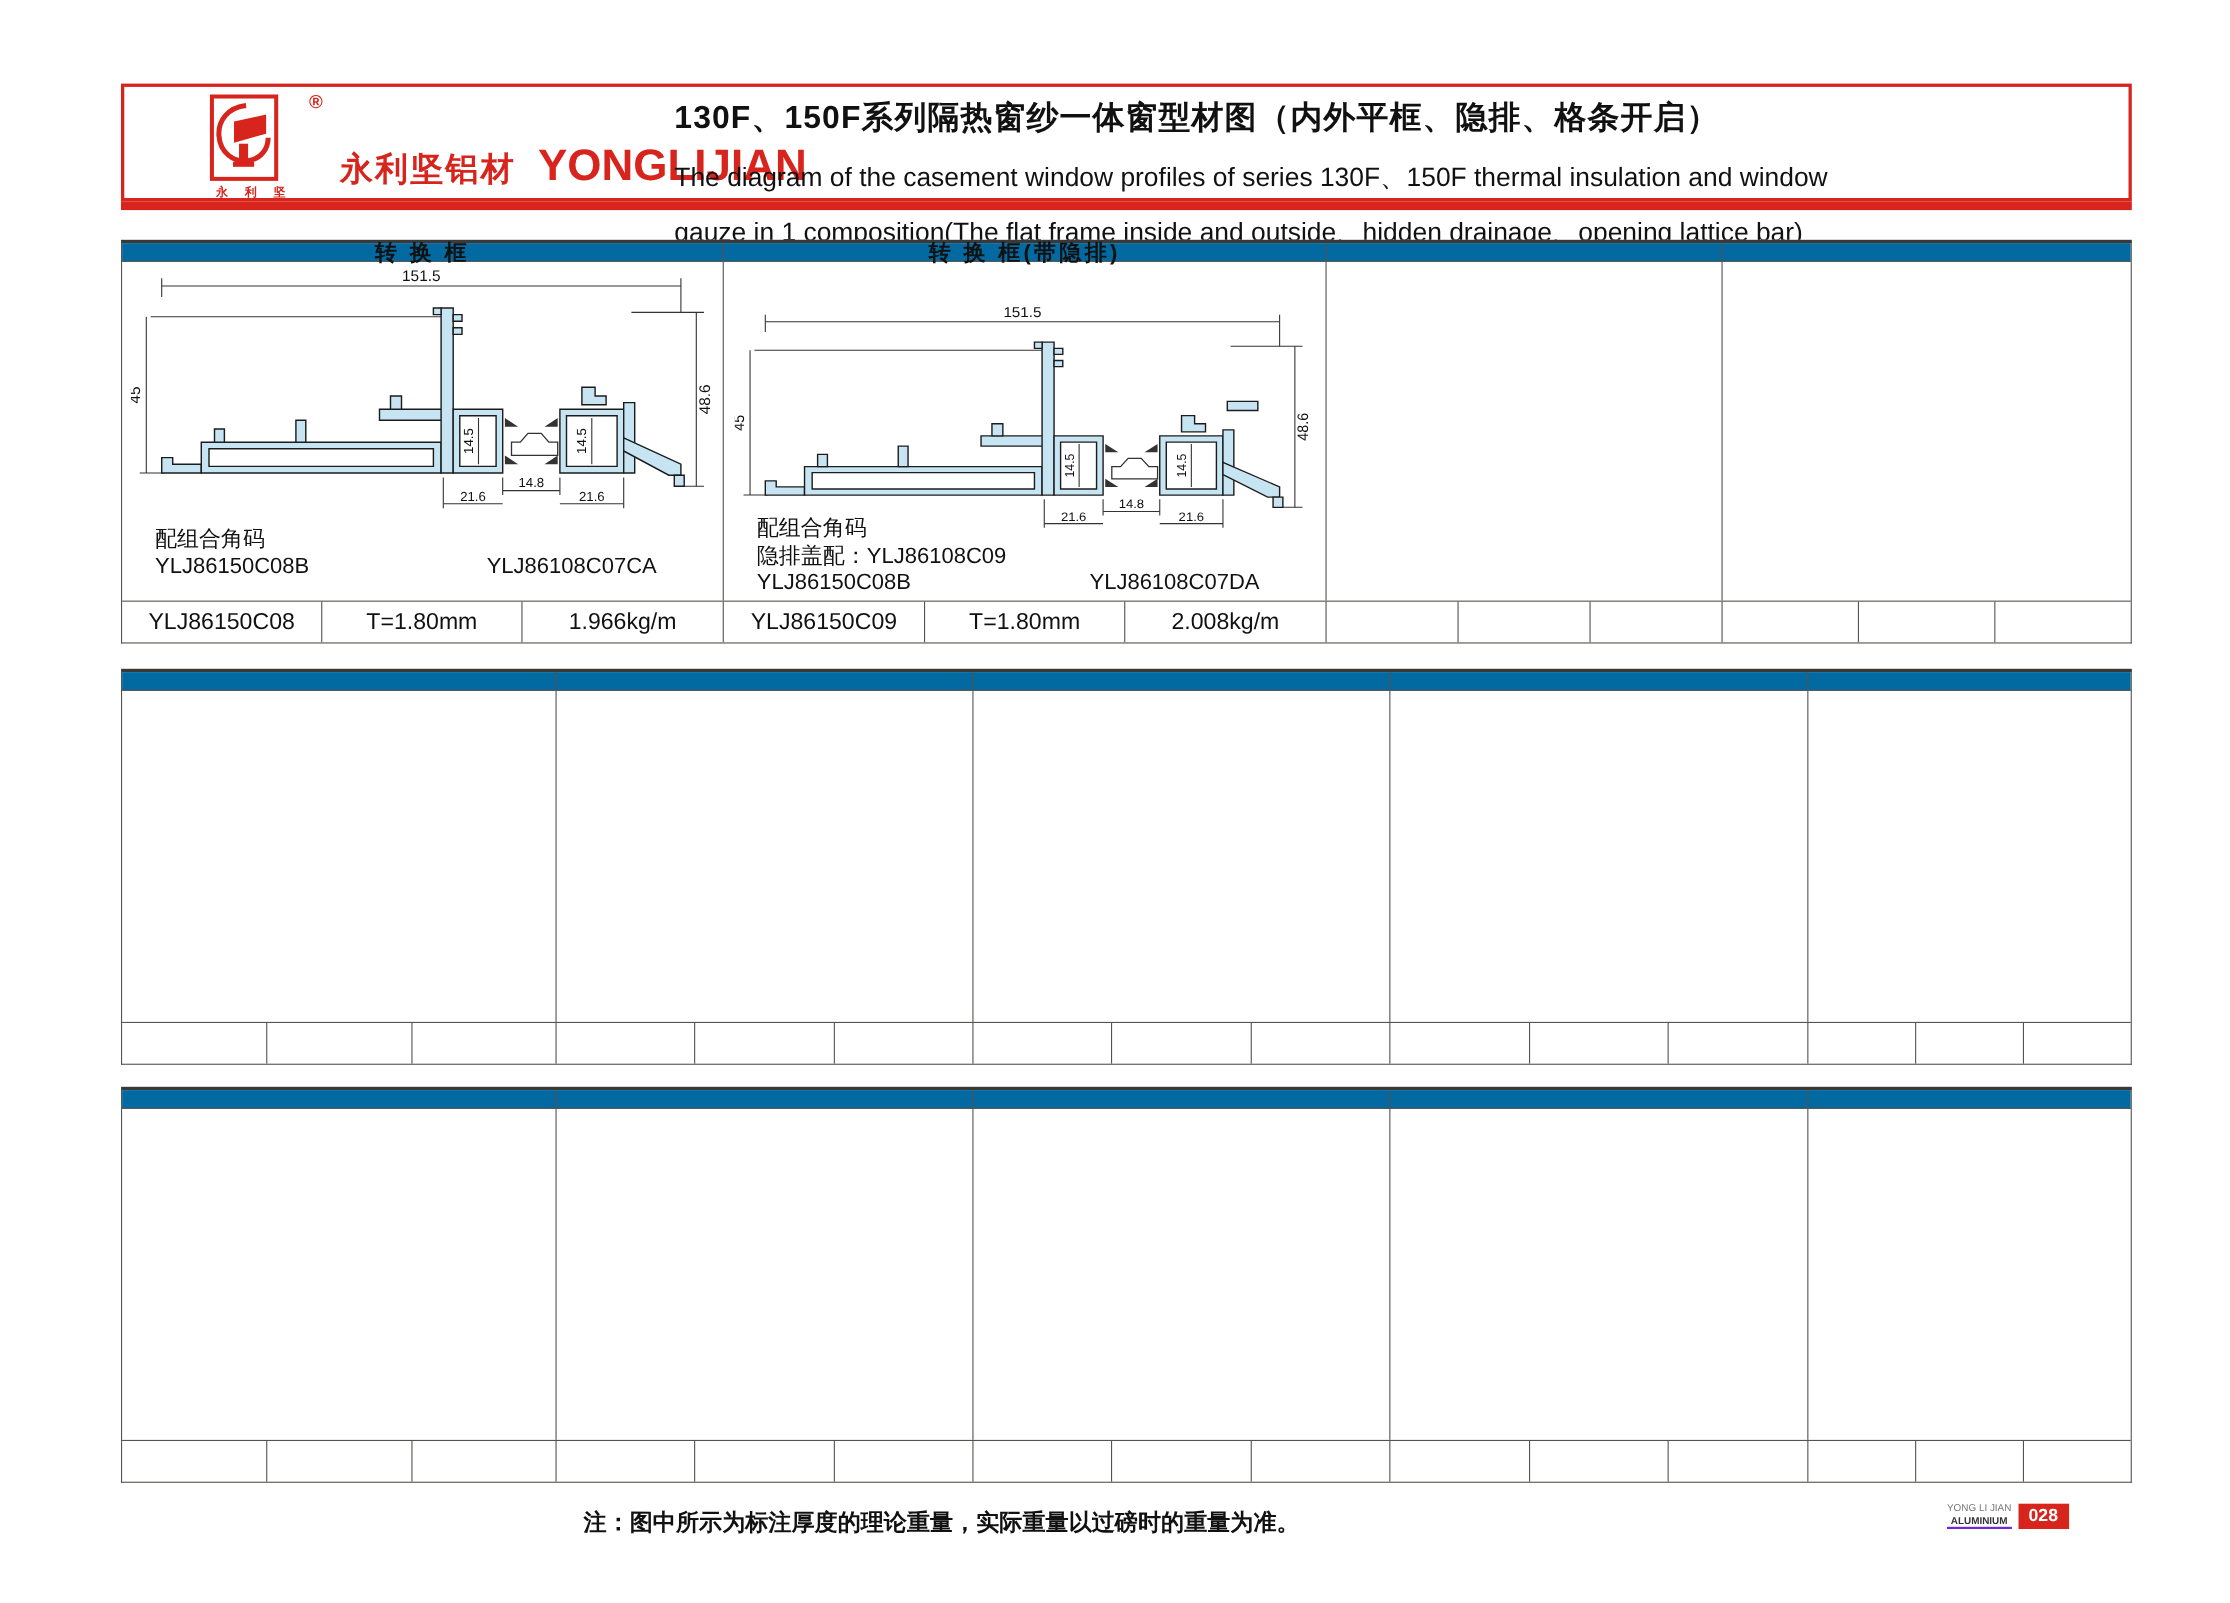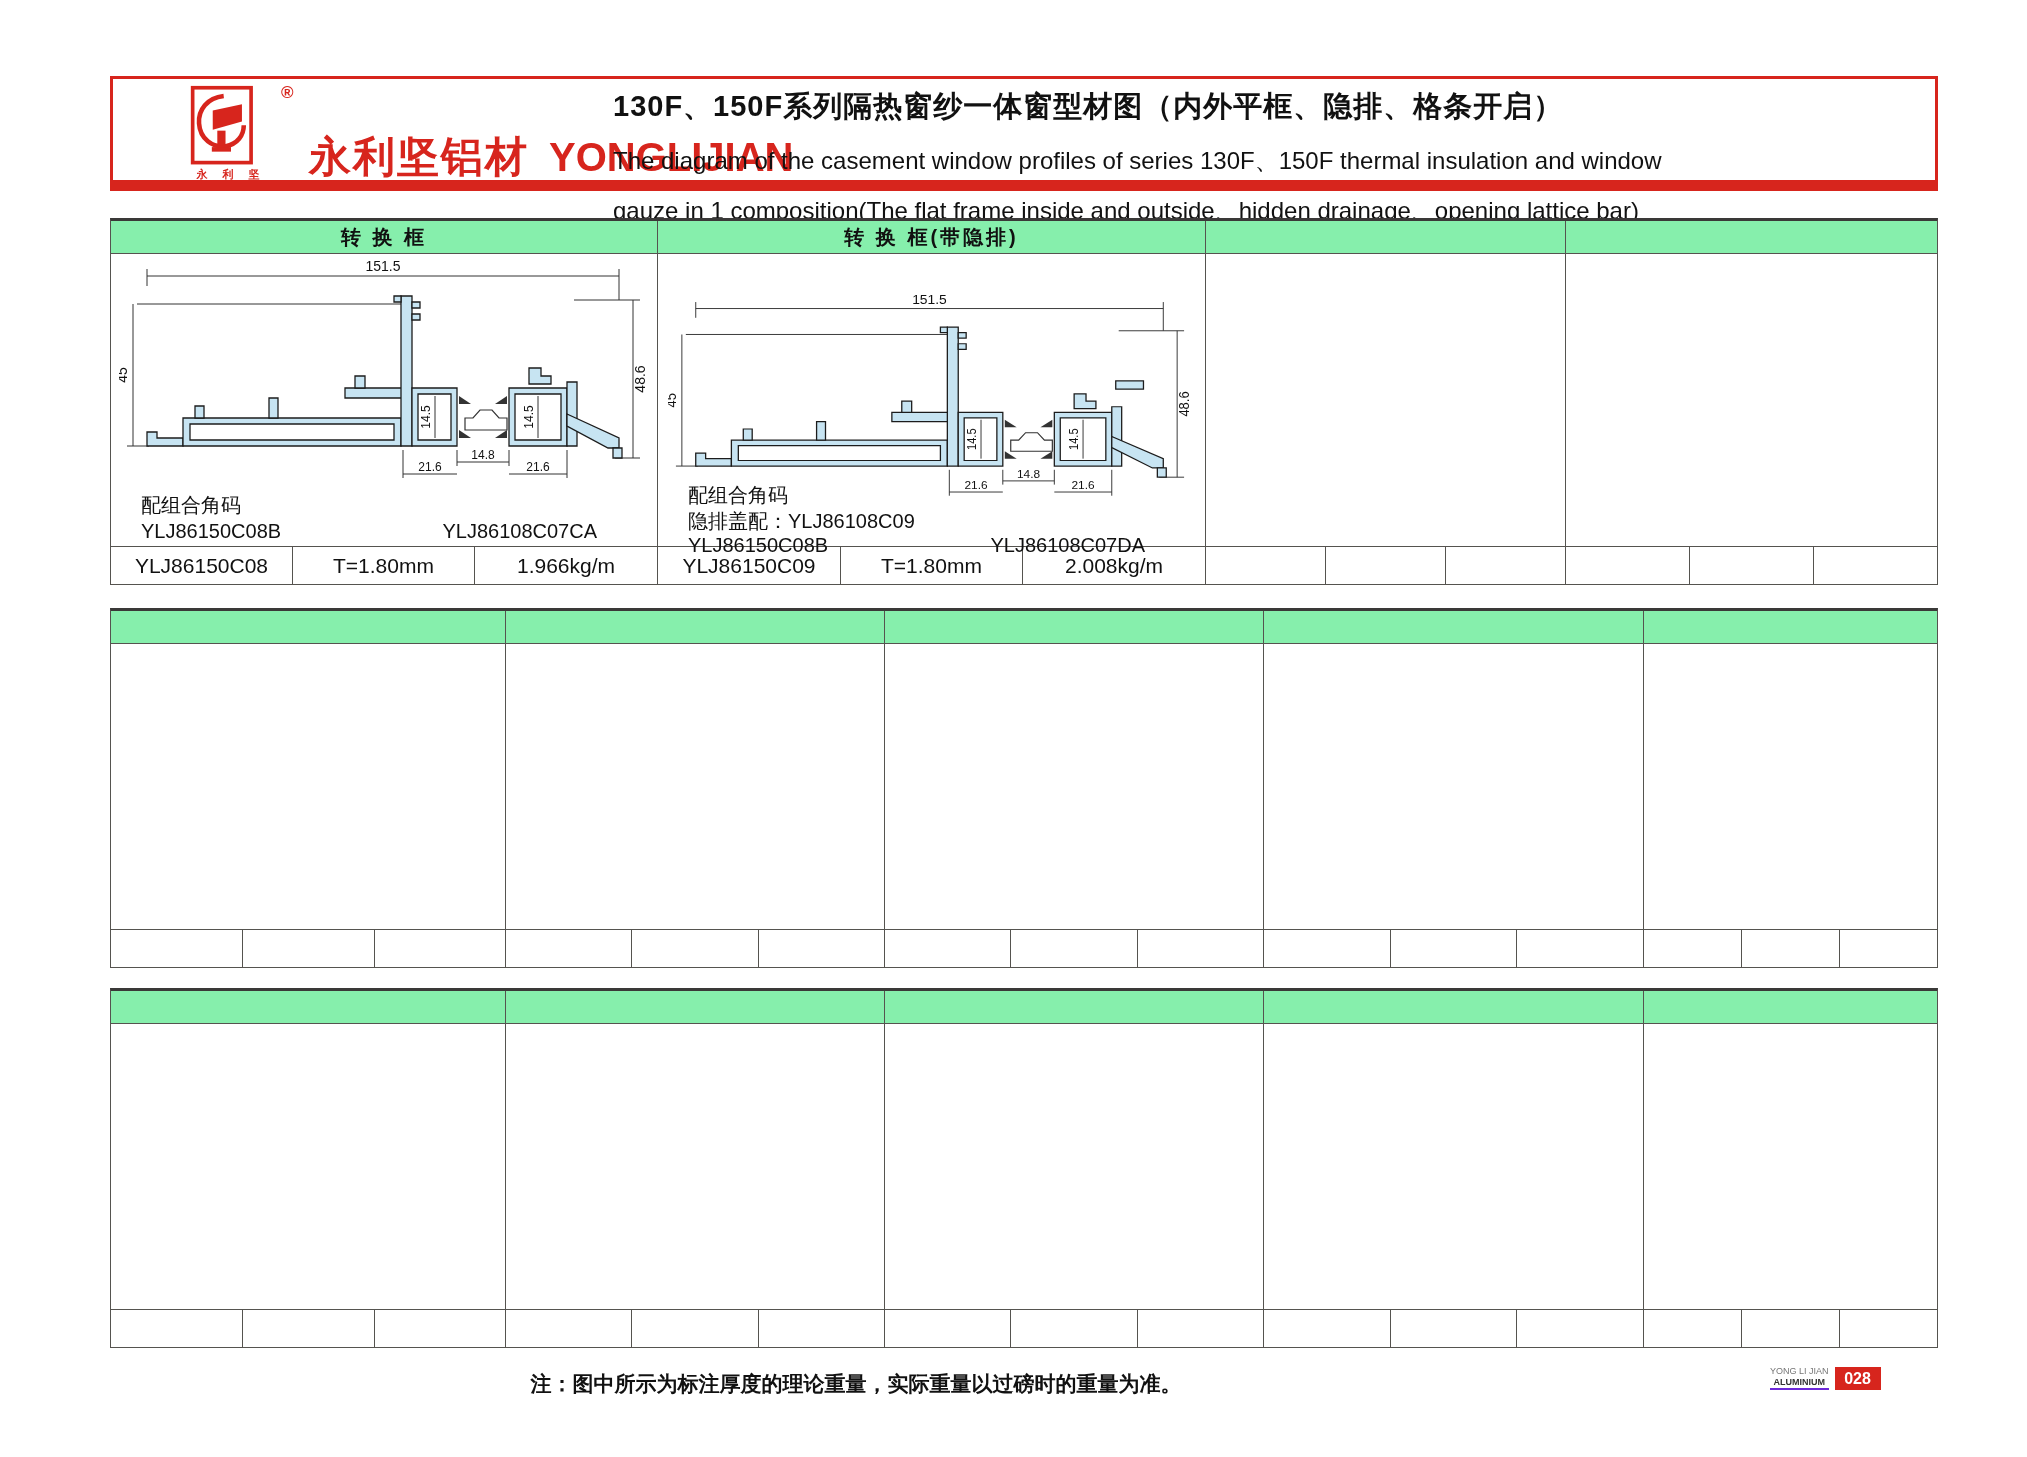--- a/index.html
+++ b/index.html
@@ -8,30 +8,30 @@
   .abs{position:absolute}
 
   
   .banner{left:110px;top:76px;width:1828px;height:107px;border:3px solid #d7251d;background:#fff}
   .redbar{left:110px;top:183px;width:1828px;height:8px;background:#d7251d}
   .logo{left:70px;top:6px;width:96px;height:84px}
   .reg{left:168px;top:4px;color:#d7251d;font-size:17px;font-weight:bold}
   .logo-cap{left:58px;top:88px;width:120px;text-align:center;color:#d7251d;font-size:11px;
     letter-spacing:6px;font-weight:bold;white-space:nowrap}
   .brand{left:196px;top:50px;display:flex;gap:20px;color:#d7251d;font-weight:bold;align-items:baseline;white-space:nowrap}
-  .brand .cn{font-size:42px;letter-spacing:2px}
+  .brand .cn{font-size:30px;letter-spacing:2px}
   .brand .en{font-size:40px;letter-spacing:0}
   .titles{left:500px;top:8px;width:1316px;text-align:left}
   .title-cn{font-size:29px;font-weight:bold;letter-spacing:1px;white-space:nowrap}
   .title-en{font-size:24px;margin-top:18px;white-space:nowrap}
 
   
   .tbl{position:absolute;left:110px;width:1828px;border:1px solid #55534f;border-top:3px solid #3a3938;
     display:flex;flex-direction:column;background:#fff}
-  .thead{display:flex;background:#86efac;border-bottom:1px solid #55534f;height:33px;flex:none}
+  .thead{display:flex;background:#0369a1;border-bottom:1px solid #55534f;height:17px;flex:none}
   .hcell{border-right:1px solid #55534f;display:flex;align-items:center;justify-content:center;
     font-size:20px;font-weight:bold;letter-spacing:3px;white-space:nowrap}
   .tbody{display:flex;flex:1;min-height:0}
   .bcell{border-right:1px solid #55534f;position:relative;height:100%}
   .tfoot{display:flex;border-top:1px solid #55534f;height:38px;flex:none}
   .fcell{border-right:1px solid #55534f;display:flex;align-items:center;justify-content:center;
     font-size:21px;white-space:nowrap}
   .last{border-right:none !important;flex:1}
   .note{position:absolute;font-size:20px;white-space:nowrap}
 

